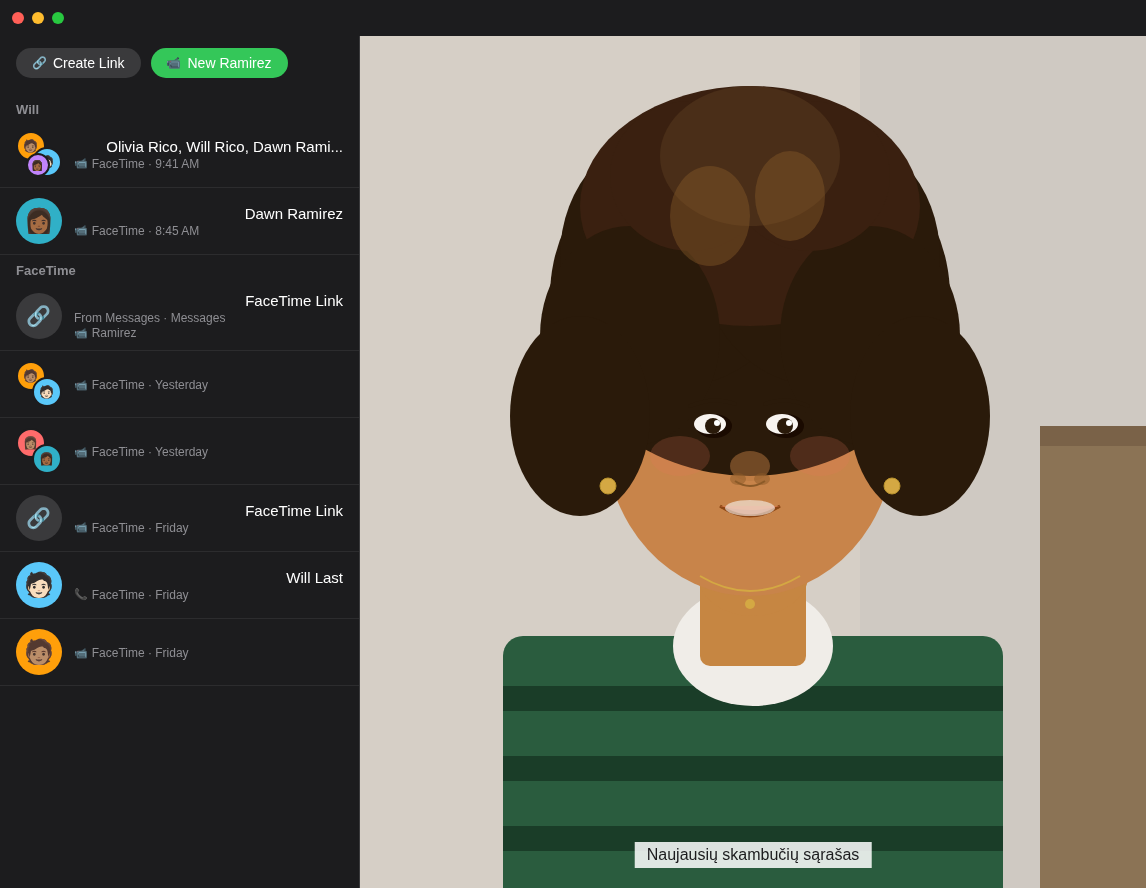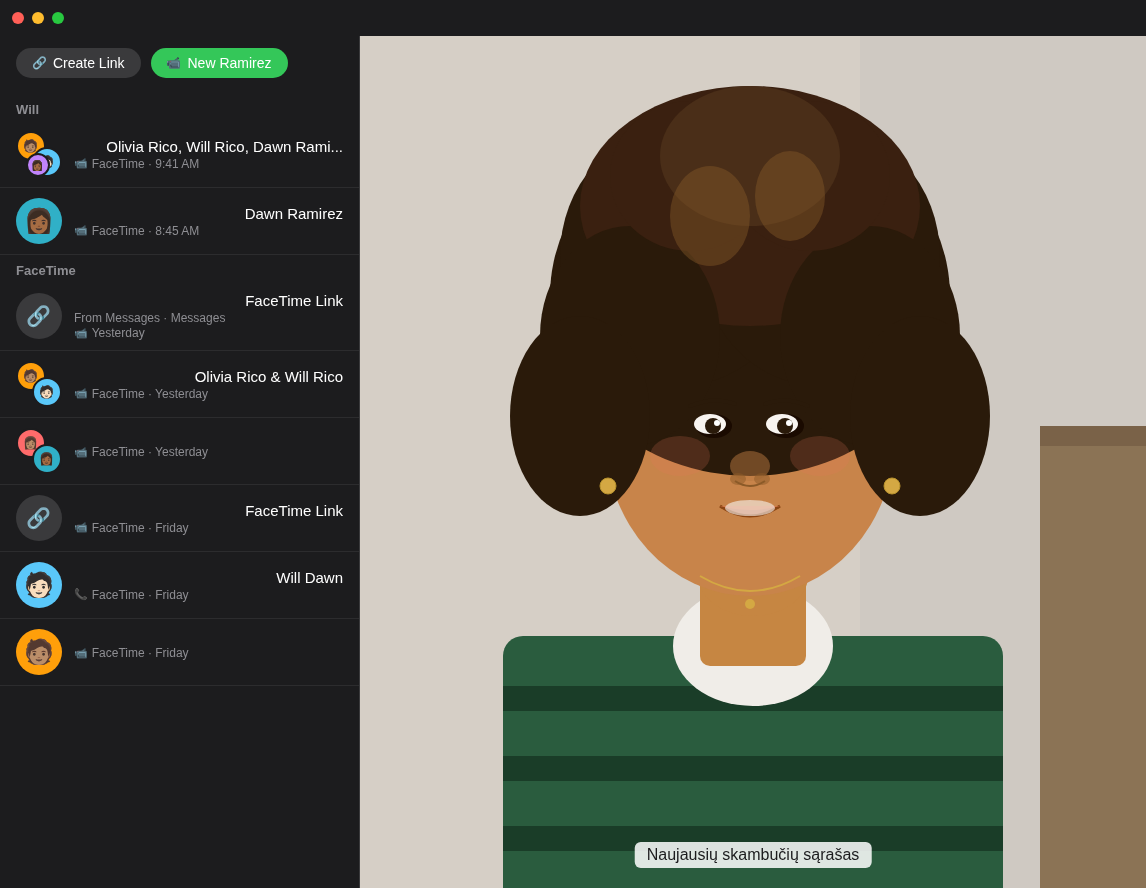--- a/index.html
+++ b/index.html
@@ -252,21 +252,21 @@
       position: absolute;
       bottom: 20px;
       left: 50%;
       transform: translateX(-50%);
       color: #1c1c1e;
       font-size: 16px;
       font-weight: 400;
       white-space: nowrap;
       background: rgba(255,255,255,0.85);
       padding: 4px 12px;
-      border-radius: 6px;
+      border-radius: 0;
     }
 
     
     .sidebar::-webkit-scrollbar {
       width: 6px;
     }
     .sidebar::-webkit-scrollbar-track {
       background: transparent;
     }
     .sidebar::-webkit-scrollbar-thumb {
@@ -344,35 +344,34 @@
           <div class="avatar-link">🔗</div>
         </div>
         <div class="call-info">
           <div class="call-name">FaceTime Link</div>
           <div class="call-sub">
             <div class="call-sub-line">
               <span>From Messages · Messages</span>
             </div>
             <div class="call-sub-line">
               <span class="call-icon">📹</span>
-              <span>Yesterday</span>
+              <span>Ramirez</span>
             </div>
           </div>
         </div>
       </div>
 
       <div class="call-item">
         <div class="avatar-container">
           <div class="avatar-multi">
             <div class="av1" style="background:#ff9f0a;">🧑🏽</div>
             <div class="av2" style="background:#5ac8fa;">🧑🏻</div>
           </div>
         </div>
         <div class="call-info">
-          <div class="call-name">Olivia Rico &amp; Will Rico</div>
           <div class="call-sub">
             <div class="call-sub-line">
               <span class="call-icon">📹</span>
               <span>FaceTime · Yesterday</span>
             </div>
           </div>
         </div>
       </div>
 
       <div class="call-item">
@@ -408,21 +407,21 @@
             </div>
           </div>
         </div>
       </div>
 
       <div class="call-item">
         <div class="avatar-container">
           <div class="avatar-single" style="background:#5ac8fa; font-size:24px;">🧑🏻</div>
         </div>
         <div class="call-info">
-          <div class="call-name">Will Dawn</div>
+          <div class="call-name">Will Last</div>
           <div class="call-sub">
             <div class="call-sub-line">
               <span class="call-icon">📞</span>
               <span>FaceTime · Friday</span>
             </div>
           </div>
         </div>
       </div>
 
       <div class="call-item">

